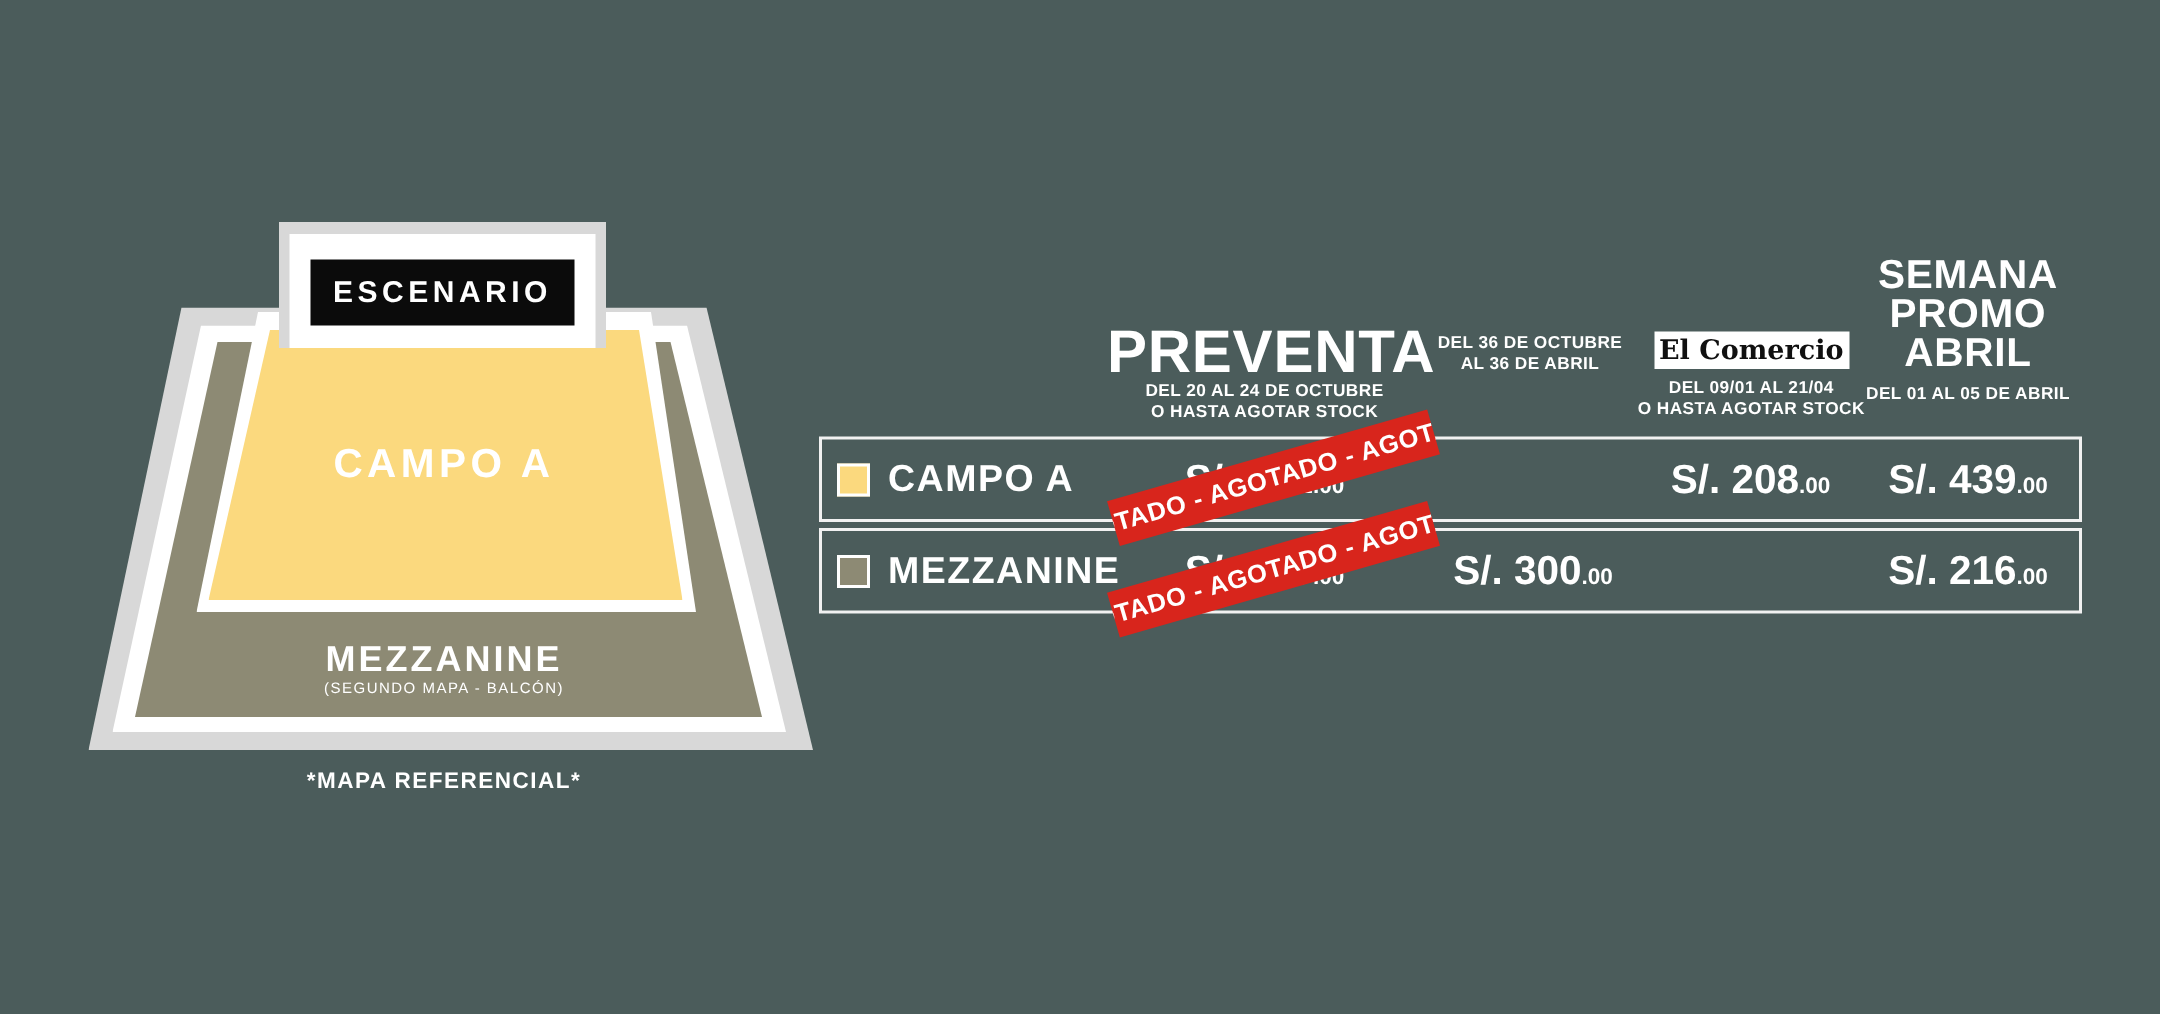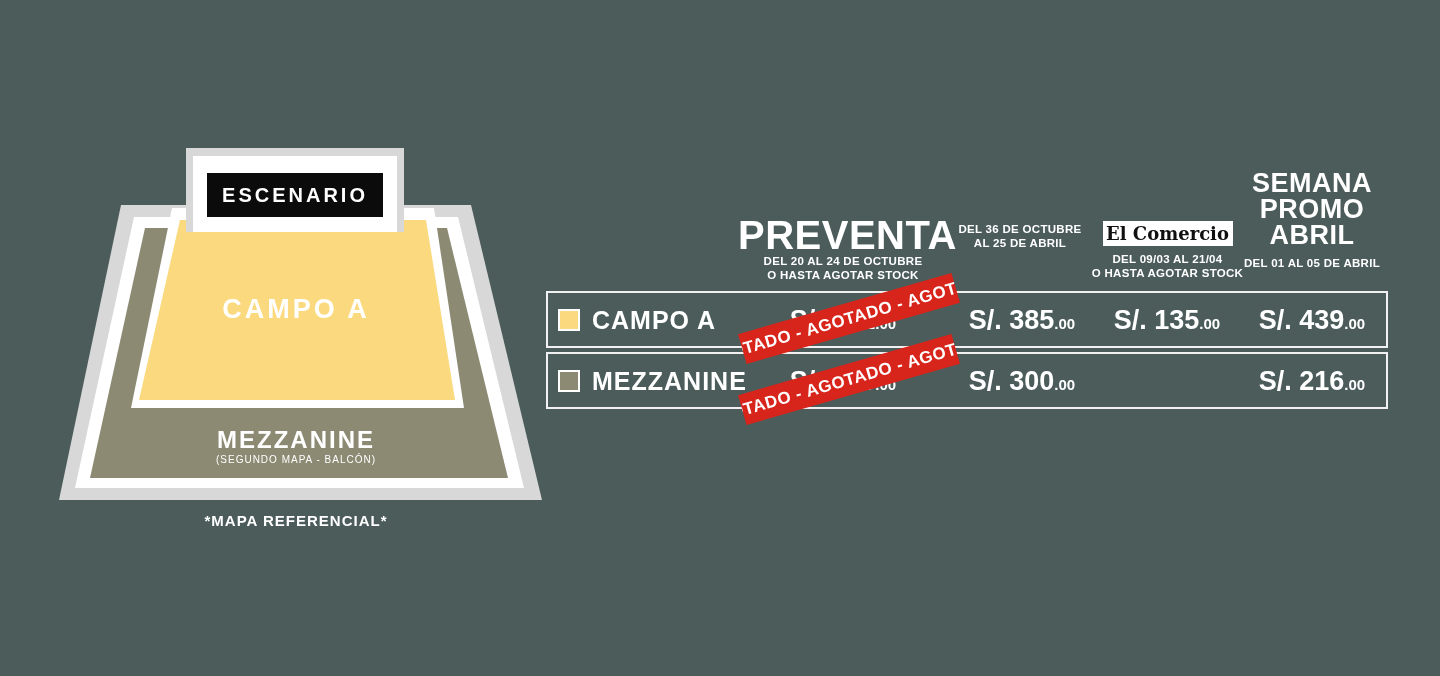--- a/index.html
+++ b/index.html
@@ -87,52 +87,49 @@
     <div class="col-title">PREVENTA</div>
     <div class="col-sub">
       <div>DEL 20 AL 24 DE OCTUBRE</div>
       <div>O HASTA AGOTAR STOCK</div>
     </div>
   </div>
 
   <div class="col-header hdr-regular">
     <div class="col-sub">
       <div>DEL 36 DE OCTUBRE</div>
-      <div>AL 25 DE ABRIL</div>
+      <div>AL 36 DE ABRIL</div>
     </div>
   </div>
 
   <div class="col-header hdr-comercio">
     <div class="comercio-logo" style="background: #ffffff;">
       <span>El Comercio</span>
     </div>
     <div class="col-sub">
-      <div>DEL 09/03 AL 21/04</div>
+      <div>DEL 09/01 AL 21/04</div>
       <div>O HASTA AGOTAR STOCK</div>
     </div>
   </div>
 
   <div class="col-header hdr-promo">
     <div class="promo-line">SEMANA</div>
     <div class="promo-line">PROMO</div>
     <div class="promo-line">ABRIL</div>
     <div class="col-sub">DEL 01 AL 05 DE ABRIL</div>
   </div>
 
   <div class="price-row row-campo">
     <div class="swatch" style="background: rgb(251, 217, 126);"></div>
     <div class="row-name">CAMPO A</div>
     <div class="price-cell cell-preventa">
       <span>S/. 301</span><span class="cents">.00</span>
     </div>
-    <div class="price-cell cell-regular">
-      <span>S/. 385</span><span class="cents">.00</span>
-    </div>
     <div class="price-cell cell-comercio">
-      <span>S/. 135</span><span class="cents">.00</span>
+      <span>S/. 208</span><span class="cents">.00</span>
     </div>
     <div class="price-cell cell-promo">
       <span>S/. 439</span><span class="cents">.00</span>
     </div>
   </div>
 
   <div class="price-row row-mezz">
     <div class="swatch" style="background: rgb(141, 138, 116);"></div>
     <div class="row-name">MEZZANINE</div>
     <div class="price-cell cell-preventa">

